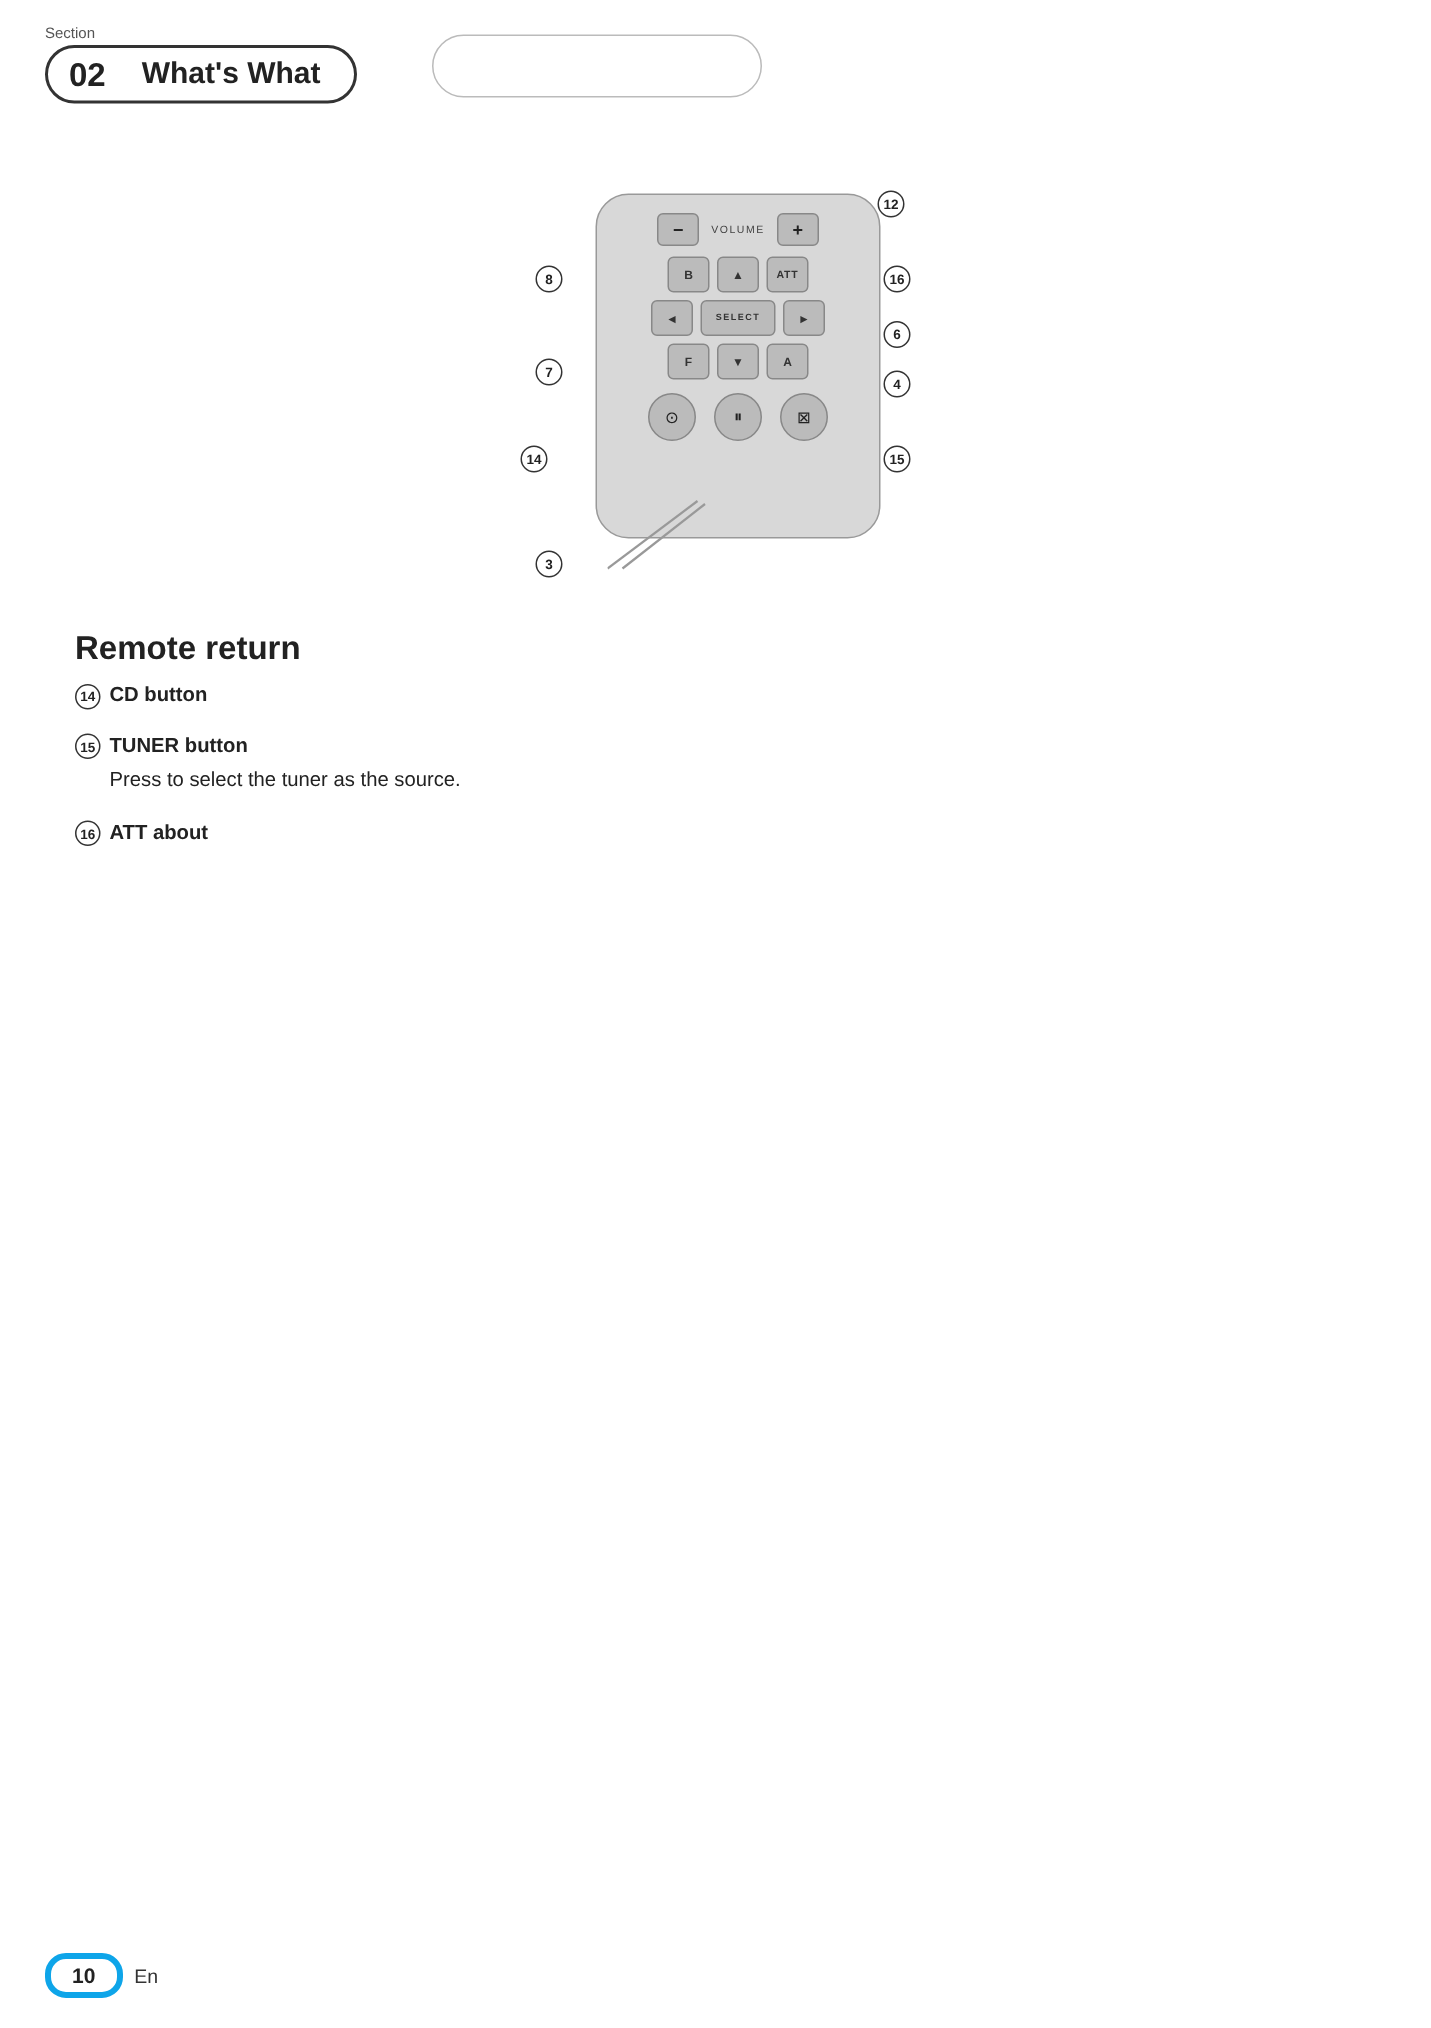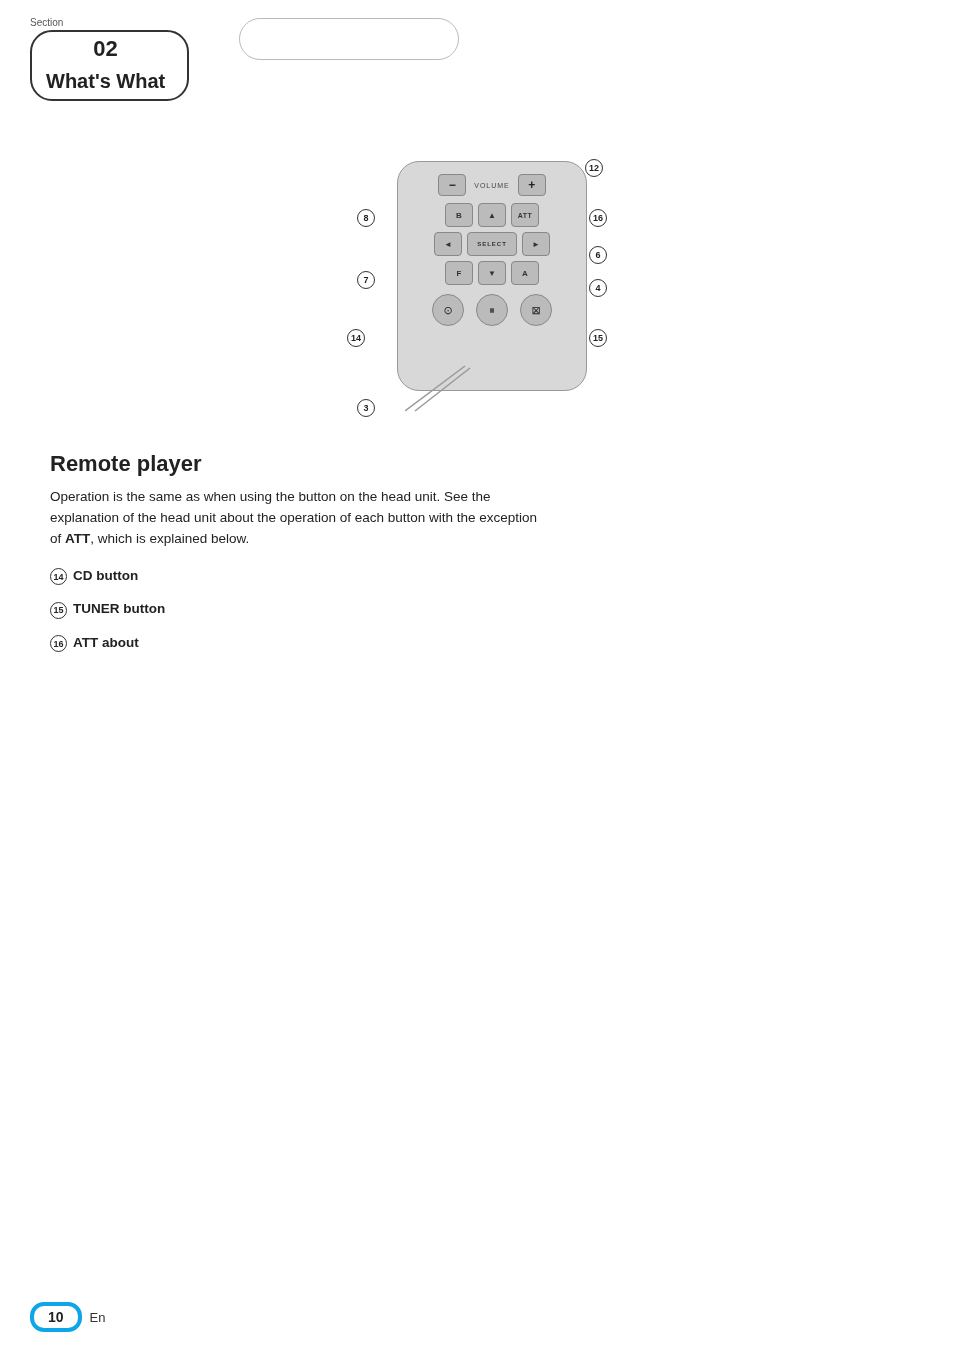--- a/index.html
+++ b/index.html
@@ -9,21 +9,21 @@
       background: #fff;
       font-family: Arial, Helvetica, sans-serif;
       font-size: 14px;
       color: #222;
       position: relative;
     }
 
     
     .header {
       display: flex;
-      align-items: flex-start;
+      align-items: center;
       padding: 18px 30px 10px 30px;
       gap: 20px;
     }
     .section-badge {
       display: flex;
       flex-direction: column;
       align-items: flex-start;
       min-width: 60px;
     }
     .section-label {
@@ -31,22 +31,21 @@
       color: #555;
       line-height: 1;
       margin-bottom: 2px;
     }
     .section-pill {
       display: flex;
       align-items: center;
       border: 2px solid #333;
       border-radius: 22px;
       padding: 6px 22px 6px 14px;
-      gap: 10px;
-      flex-direction: column;
+      gap: 24px;
     }
     .section-number {
       font-size: 22px;
       font-weight: bold;
       color: #222;
       line-height: 1;
     }
     .section-title {
       font-size: 20px;
       font-weight: bold;
@@ -359,38 +358,36 @@
         </div>
       </div>
 
       <svg style="position:absolute;top:215px;left:68px;width:80px;height:60px;">
         <line x1="0" y1="55" x2="60" y2="10" stroke="#999" stroke-width="1.5"></line>
         <line x1="10" y1="55" x2="65" y2="12" stroke="#999" stroke-width="1.5"></line>
       </svg>
     </div>
   </div>
 
-  <div class="section-heading">Remote player</div>
-
-  <p class="body-text">
-    Operation is the same as when using the button on the head unit. See the explanation of the head unit about the operation of each button with the exception of <strong>ATT</strong>, which is explained below.
-  </p>
+  <div class="section-heading">Remote return</div>
+
 
   <div class="sub-section">
     <div class="sub-title">
       <span class="sub-num">14</span>
       <strong>CD button</strong>
     </div>
   </div>
 
   <div class="sub-section">
     <div class="sub-title">
       <span class="sub-num">15</span>
       <strong>TUNER button</strong>
     </div>
+    <div class="sub-body">Press to select the tuner as the source.</div>
   </div>
 
   <div class="sub-section">
     <div class="sub-title">
       <span class="sub-num">16</span>
       <strong>ATT about</strong>
     </div>
   </div>
 
 </div>

